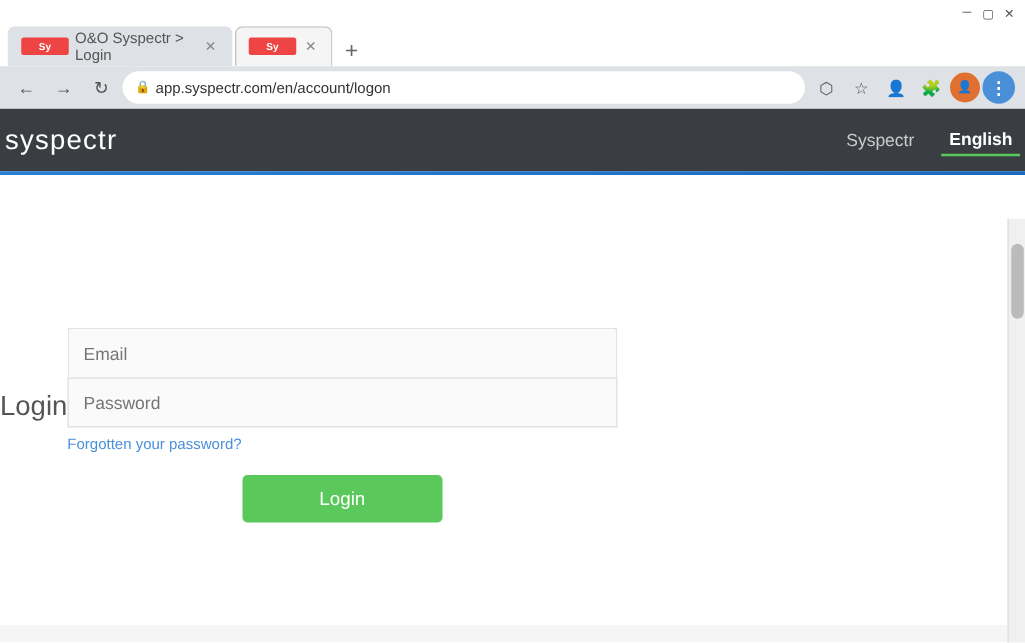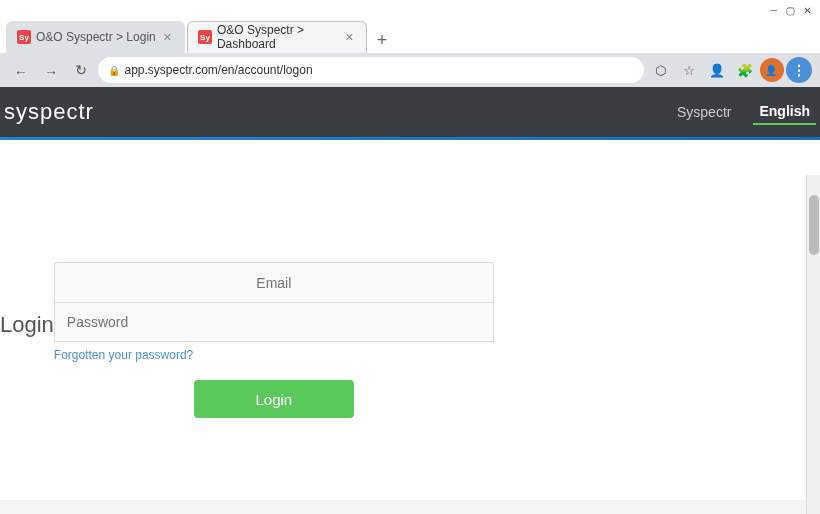--- a/index.html
+++ b/index.html
@@ -39,21 +39,21 @@
       color: #555;
       border: 1px solid transparent;
     }
     .tab.active {
       background: #f5f5f5;
       color: #333;
       border-color: #c0c0c0;
       border-bottom-color: #f5f5f5;
     }
     .tab-icon {
-      width: 14px; height: 14px;
+      width: 38px; height: 14px;
       background: #e44;
       border-radius: 2px;
       flex-shrink: 0;
       display: flex; align-items: center; justify-content: center;
       font-size: 8px; color: white; font-weight: bold;
     }
     .tab-close {
       margin-left: auto;
       font-size: 11px;
       color: #888;
@@ -194,21 +194,20 @@
       border: 1px solid #ddd;
       padding: 0 12px;
       font-size: 14px;
       color: #333;
       outline: none;
       background: #fafafa;
     }
     .form-input:first-child {
       border-radius: 3px 3px 0 0;
       border-bottom: none;
-      text-align: center;
     }
     .form-input:nth-child(2) {
       border-radius: 0;
     }
     .forgot-row {
       display: flex;
       margin-top: 6px;
     }
     .forgot-link {
       font-size: 12px;
@@ -264,21 +263,20 @@
   </div>
 
   <div class="tab-bar">
     <div class="tab">
       <div class="tab-icon">Sy</div>
       <span>O&amp;O Syspectr &gt; Login</span>
       <span class="tab-close">✕</span>
     </div>
     <div class="tab active">
       <div class="tab-icon">Sy</div>
-      <span>O&amp;O Syspectr &gt; Dashboard</span>
       <span class="tab-close">✕</span>
     </div>
     <button class="new-tab-btn">+</button>
   </div>
 
   <div class="address-bar-row">
     <button class="nav-btn">←</button>
     <button class="nav-btn">→</button>
     <button class="nav-btn">↻</button>
 

